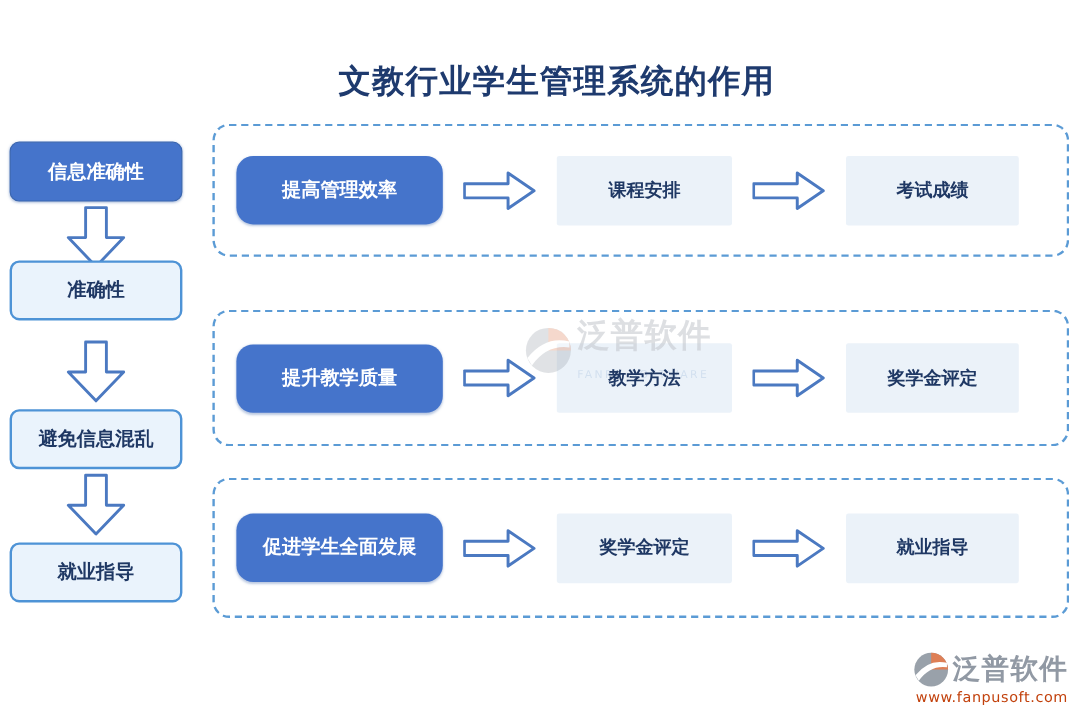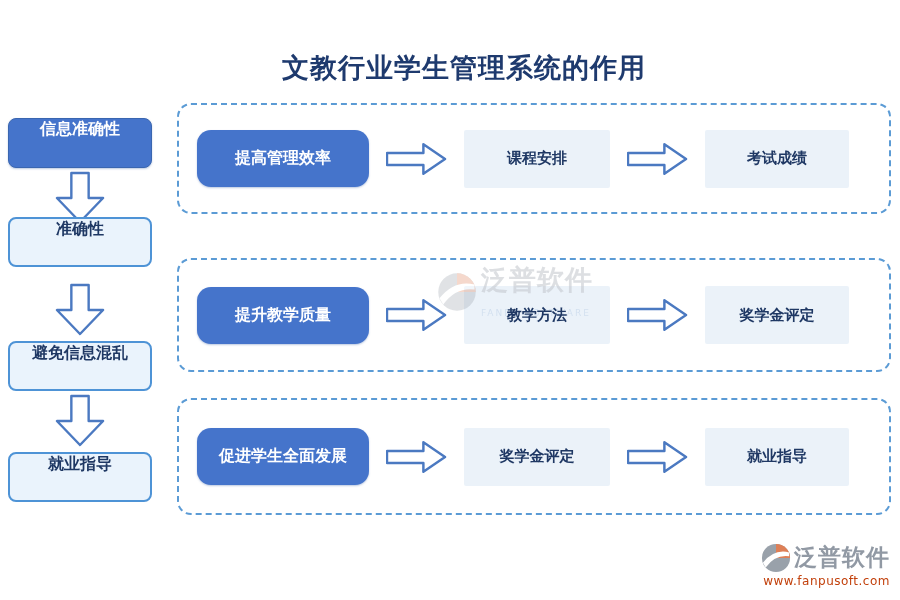--- a/index.html
+++ b/index.html
@@ -7,21 +7,21 @@
     position:relative;width:900px;height:600px;background:#ffffff;overflow:hidden;
     font-family:"DejaVu Serif","Liberation Serif",serif;
   }
   .title{
     position:absolute;top:50px;left:40px;right:12px;text-align:center;
     font-size:27px;font-weight:bold;color:#1E3A6E;letter-spacing:1px;
   }
   
   .lbox{
     position:absolute;left:8px;width:144px;height:50px;box-sizing:border-box;
-    display:flex;align-items:flex-start;justify-content:center;
+    display:flex;align-items:center;justify-content:center;
     font-size:16px;font-weight:bold;border-radius:8px;
   }
   .lbox.primary{
     background:#4574CB;border:1px solid #3A66B0;color:#ffffff;
     box-shadow:0 1px 2px rgba(60,100,170,.35);
   }
   .lbox.light{
     background:#EAF3FC;border:2px solid #4E93D6;color:#1F3864;
   }
   .v-arrow{position:absolute;left:55px;width:50px;height:54px;}

